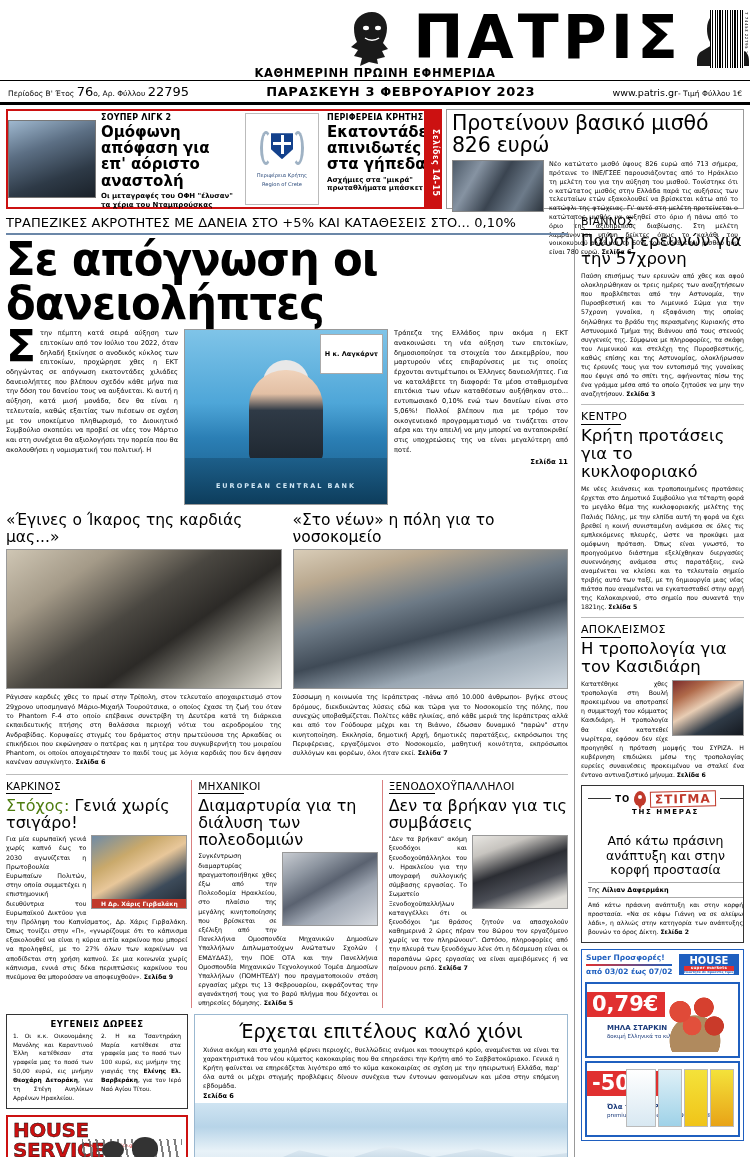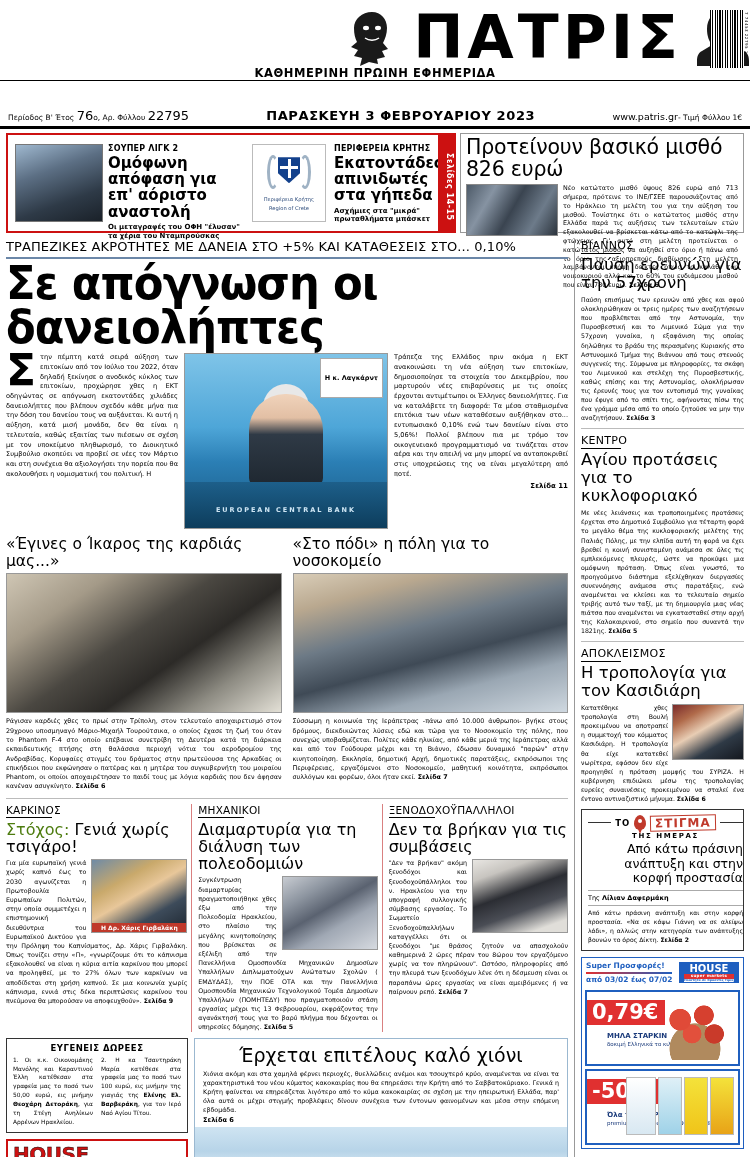--- a/index.html
+++ b/index.html
@@ -37,33 +37,33 @@
     width: 34px; height: 58px;
     background: repeating-linear-gradient(90deg,#000 0 1px,#fff 1px 2px,#000 2px 3.4px,#fff 3.4px 5px,#000 5px 5.8px,#fff 5.8px 7.4px);
   }
   .barcode-txt { position:absolute; right:1px; top:12px; font-size:4px; writing-mode: vertical-rl; letter-spacing:0.5px; }
 
   .rule-thin { border-top: 1px solid #000; }
   .rule-thick { border-top: 3px solid #000; }
 
   .dateline {
     display: flex; align-items: baseline; justify-content: space-between;
-    padding: 3px 8px 3px 8px; font-size: 9px; margin-top: 24px;
+    padding: 3px 8px 3px 8px; font-size: 9px;
   }
   .dateline .center { font-weight: bold; font-size: 13px; letter-spacing: 0.6px; }
   .dateline .issue { font-size: 13px; font-weight: normal; }
   .dateline .left  { font-size: 7.5px; }
   .dateline .right { font-size: 9.5px; }
   .dateline .right small { font-size: 7.5px; }
 
   
   .topband { display: flex; gap: 4px; padding: 4px 6px 0 6px; height: 104px; }
   .band-left {
     flex: 0 0 368px; border: 2px solid #c11; display: flex; position: relative;
-    background:#fff; padding: 7px;
+    background:#fff; padding: 0;
   }
   .bl-photo {
     width: 88px; height: 78px; align-self: center;
     background: linear-gradient(160deg,#9fb8cf 0%,#5c6f84 35%,#2e3a47 70%,#1a2129 100%);
     border: 1px solid #777;
   }
   .bl-txt { padding: 2px 5px; width: 146px; }
   .kicker-sm { font-size: 8px; font-weight: bold; letter-spacing: 0.2px; }
   .bl-head { font-size: 15px; font-weight: bold; line-height: 1.08; margin-top: 2px; }
   .bl-sub { font-size: 7px; font-weight: bold; line-height: 1.25; margin-top: 3px; }
@@ -216,21 +216,21 @@
   .stigma { border:1px solid #333; margin-top:6px; padding:5px 0 6px 6px; }
   .stigma-top { display:flex; align-items:center; justify-content:center; gap:4px; }
   .stigma-line { flex:1; border-top:1px solid #333; }
   .stigma-to { font-size:8.5px; font-weight:bold; letter-spacing:1px;}
   .pin { width:12px; height:15px; background:#c0392b; border-radius:50% 50% 50% 50%/60% 60% 40% 40%; position:relative;}
   .pin:after{ content:""; position:absolute; left:4px; top:4px; width:4px;height:4px;background:#fff;border-radius:50%;}
   .pin:before{ content:""; position:absolute; left:3.5px; bottom:-4px; border-left:2.5px solid transparent;border-right:2.5px solid transparent;border-top:5px solid #c0392b;}
   .stigma-word { border:1.5px solid #c0392b; color:#c0392b; font-weight:bold; font-size:12px;
                  padding:0 4px; letter-spacing:1px; transform: rotate(-1.2deg); }
   .stigma-day { text-align:center; font-size:7px; font-weight:bold; letter-spacing:1.6px; margin-top:1px;}
-  .stigma-head { text-align:right; font-size:12.5px; line-height:1.18; margin-top:2px;}
+  .stigma-head { text-align:center; font-size:12.5px; line-height:1.18; margin-top:18px;}
   .stigma-by { font-size:6.5px; margin-top:4px; border-top:1px solid #aaa; padding-top:3px;}
   .stigma-body { font-size:6.1px; line-height:1.45; text-align:justify; margin-top:3px; border-top:1px solid #aaa; padding-top:3px;}
 
   
   .sm-ad { border:1px solid #1f5fbf; margin-top:6px; }
   .sm-head { display:flex; align-items:center; justify-content:space-between; padding:3px 4px; }
   .sm-heads { font-size:7.5px; font-weight:bold; color:#1f5fbf; line-height:1.25;}
   .sm-rule { height:2px; background: linear-gradient(90deg,#e03030,#1f5fbf); margin:1px 0;}
   .synka { background:#1f5fbf; color:#fff; font-weight:bold; font-size:10px; padding:1px 5px; text-align:center; line-height:1.1;}
   .synka small{ display:block; font-size:4px; background:#e03030; color:#fff; letter-spacing:.3px;}
@@ -366,21 +366,21 @@
       <div class="twocol">
         <div class="tc">
           <div class="tc-head">«Έγινες ο Ίκαρος της καρδιάς μας...»</div>
           <div class="tc-photo ph-funeral"></div>
           <div class="tc-text">
             <span>Ράγισαν καρδιές χθες το πρωί στην Τρίπολη, στον τελευταίο αποχαιρετισμό στον 29χρονο υποσμηναγό Μάριο-Μιχαήλ Τουρούτσικα, ο οποίος έχασε τη ζωή του όταν το Phantom F-4 στο οποίο επέβαινε συνετρίβη τη Δευτέρα κατά τη διάρκεια εκπαιδευτικής πτήσης στη θαλάσσια περιοχή νότια του αεροδρομίου της Ανδραβίδας. Κορυφαίες στιγμές του δράματος στην πρωτεύουσα της Αρκαδίας οι επικήδειοι που εκφώνησαν ο πατέρας και η μητέρα του συγκυβερνήτη του μοιραίου Phantom, οι οποίοι αποχαιρέτησαν το παιδί τους με λόγια καρδιάς που δεν άφησαν κανέναν ασυγκίνητο.</span>
             <span class="pg">Σελίδα 6</span>
           </div>
         </div>
         <div class="tc">
-          <div class="tc-head">«Στο πόδι» η πόλη για το νοσοκομείο</div>
+          <div class="tc-head">«Στο νέων» η πόλη για το νοσοκομείο</div>
           <div class="tc-photo ph-crowd"></div>
           <div class="tc-text">
             <span>Σύσσωμη η κοινωνία της Ιεράπετρας -πάνω από 10.000 άνθρωποι- βγήκε στους δρόμους, διεκδικώντας λύσεις εδώ και τώρα για το Νοσοκομείο της πόλης, που συνεχώς υποβαθμίζεται. Πολίτες κάθε ηλικίας, από κάθε μεριά της Ιεράπετρας αλλά και από τον Γούδουρα μέχρι και τη Βιάννο, έδωσαν δυναμικό "παρών" στην κινητοποίηση. Εκκλησία, δημοτική Αρχή, δημοτικές παρατάξεις, εκπρόσωποι της Περιφέρειας, εργαζόμενοι στο Νοσοκομείο, μαθητική κοινότητα, εκπρόσωποι συλλόγων και φορέων, όλοι ήταν εκεί.</span>
             <span class="pg">Σελίδα 7</span>
           </div>
         </div>
       </div>
 
       <div class="hrule"></div>
 
@@ -473,21 +473,21 @@
           <span>Παύση επισήμως των ερευνών από χθες και αφού ολοκληρώθηκαν οι τρεις ημέρες των αναζητήσεων που προβλέπεται από την Αστυνομία, την Πυροσβεστική και το Λιμενικό Σώμα για την 57χρονη γυναίκα, η εξαφάνιση της οποίας δηλώθηκε το βράδυ της περασμένης Κυριακής στο Αστυνομικό Τμήμα της Βιάννου από τους στενούς συγγενείς της. Σύμφωνα με πληροφορίες, τα σκάφη του Λιμενικού και στελέχη της Πυροσβεστικής, καθώς επίσης και της Αστυνομίας, ολοκλήρωσαν τις έρευνές τους για τον εντοπισμό της γυναίκας που έφυγε από το σπίτι της, αφήνοντας πίσω της ένα γράμμα μέσα από το οποίο ζητούσε να μην την αναζητήσουν.</span>
           <span class="pg">Σελίδα 3</span>
         </div>
       </div>
 
       <div class="side-div"></div>
 
       <div>
         <div class="side-kicker">ΚΕΝΤΡΟ</div>
         <div class="side-kicker-rule"></div>
-        <div class="side-head">Αγίου προτάσεις για το κυκλοφοριακό</div>
+        <div class="side-head">Κρήτη προτάσεις για το κυκλοφοριακό</div>
         <div class="side-text">
           <span>Με νέες λειάνσεις και τροποποιημένες προτάσεις έρχεται στο Δημοτικό Συμβούλιο για τέταρτη φορά το μεγάλο θέμα της κυκλοφοριακής μελέτης της Παλιάς Πόλης, με την ελπίδα αυτή τη φορά να έχει βρεθεί η κοινή συνισταμένη ανάμεσα σε όλες τις εμπλεκόμενες πλευρές, ώστε να προκύψει μια ομόφωνη πρόταση. Όπως είναι γνωστό, το προηγούμενο διάστημα εξελίχθηκαν διεργασίες συνεννόησης ανάμεσα στις παρατάξεις, ενώ αναμένεται να κλείσει και το τελευταίο σημείο τριβής αυτό των ταξί, με τη δημιουργία μιας νέας πιάτσα που αναμένεται να εγκατασταθεί στην αρχή της Καλοκαιρινού, στο σημείο που συναντά την 1821ης.</span>
           <span class="pg">Σελίδα 5</span>
         </div>
       </div>
 
       <div class="side-div"></div>
 
       <div>
         <div class="side-kicker">ΑΠΟΚΛΕΙΣΜΟΣ</div>

